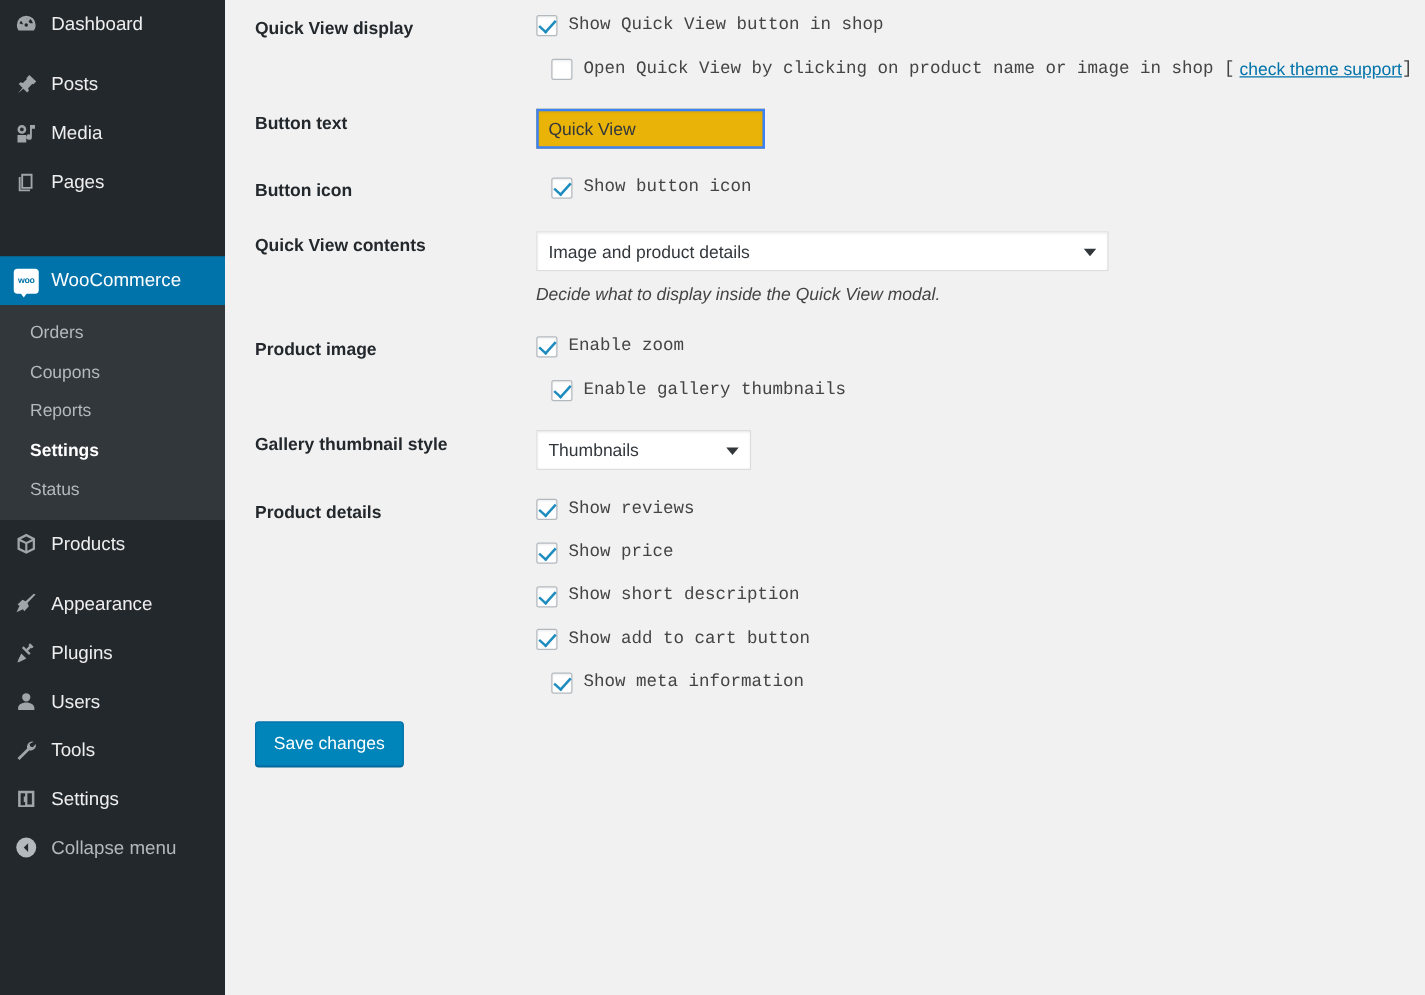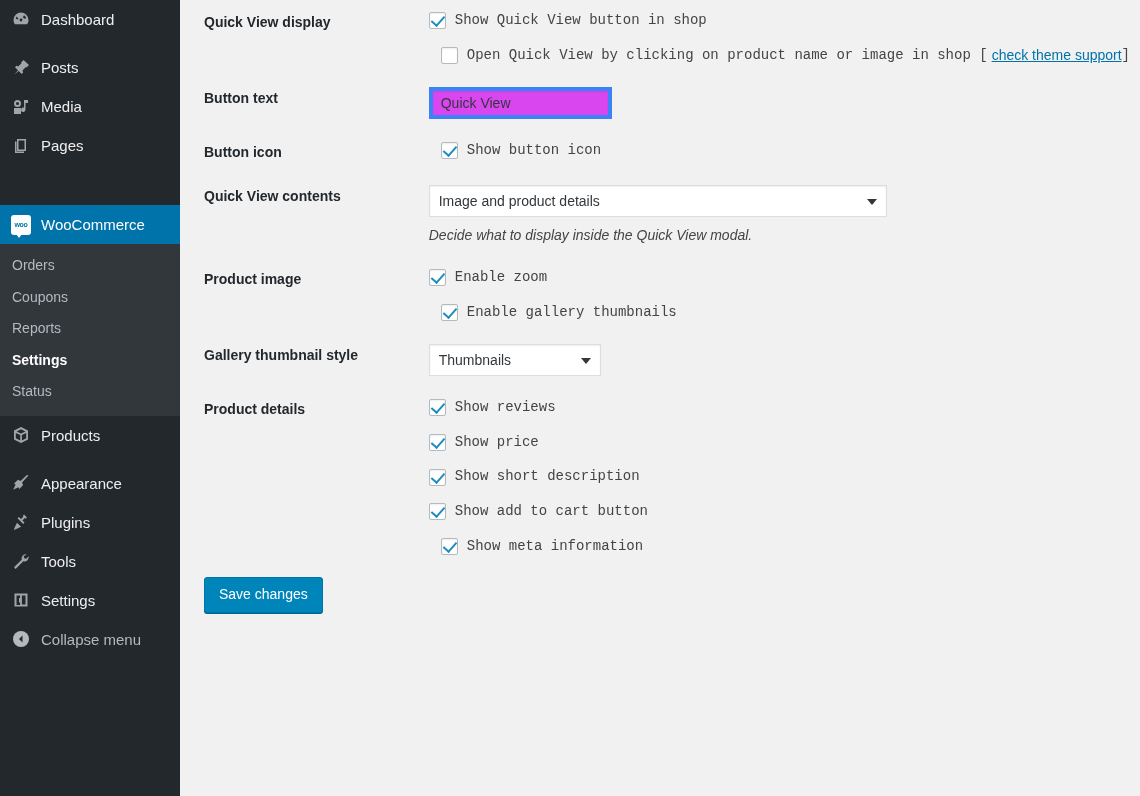--- a/index.html
+++ b/index.html
@@ -80,21 +80,21 @@
     position: absolute;
     bottom: -3px; left: 5px;
     width: 0; height: 0;
     border-left: 3px solid transparent;
     border-right: 3px solid transparent;
     border-top: 4px solid #fff;
   }
 
   .submenu {
     background: #32373c;
-    padding: 6px 0 8px 0;
+    padding: 6px 0 8px 12px;
   }
   .submenu-item {
     display: block;
     padding: 6px 0 6px 12px;
     font-size: 14px;
     color: #b4b9be;
     line-height: 1.4;
     cursor: pointer;
     white-space: nowrap;
   }
@@ -163,22 +163,22 @@
     text-decoration: underline;
     cursor: pointer;
   }
 
   .text-input {
     width: 183px;
     height: 32px;
     padding: 4px 8px;
     font-size: 14px;
     color: #32373c;
-    background: #d946ef;
-    border: 4px solid #3b82f6;
+    background: #eab308;
+    border: 2px solid #3b82f6;
     border-radius: 0;
     box-shadow: inset 0 1px 2px rgba(0,0,0,.07);
     font-family: "Liberation Sans", sans-serif;
     outline: none;
   }
 
   .sel {
     position: relative;
     display: inline-block;
     background: #fff;
@@ -317,20 +317,28 @@
 
     <div class="menu-item">
       <span class="micon">
         <svg width="20" height="20" viewBox="0 0 20 20">
             <path d="M13.1 2.6 11.7 4l.7.7-2.4 2.4-2.1-2.1L6.5 6.3l5.7 5.7 1.3-1.4-2.1-2.1 2.4-2.4.7.7 1.4-1.4zM6 10.7l-2.3 4.8-.8 2.4 2.4-.8 4.8-2.3z"></path>
           </svg>
       </span>
       <span class="mlabel">Plugins</span>
     </div>
 
+    <div class="menu-item">
+      <span class="micon">
+        <svg width="20" height="20" viewBox="0 0 20 20">
+            <path d="M10 3.5a3.3 3.3 0 1 1 0 6.6 3.3 3.3 0 0 1 0-6.6zM10 11c3.6 0 6.5 1.9 6.5 4.2V17h-13v-1.8C3.5 12.9 6.4 11 10 11z"></path>
+          </svg>
+      </span>
+      <span class="mlabel">Users</span>
+    </div>
 
     <div class="menu-item">
       <span class="micon">
         <svg width="20" height="20" viewBox="0 0 20 20">
             <path d="M15.8 3.3a4.4 4.4 0 0 0-5.1 5.4L3 16.3 4.6 18l7.7-7.7a4.4 4.4 0 0 0 5.4-5.1l-2.5 2.5-2-.5-.5-2z"></path>
           </svg>
       </span>
       <span class="mlabel">Tools</span>
     </div>
 

